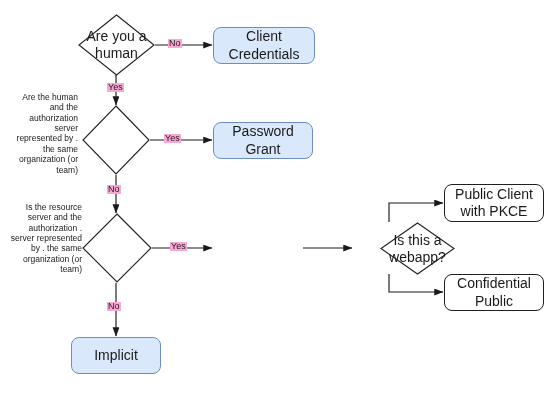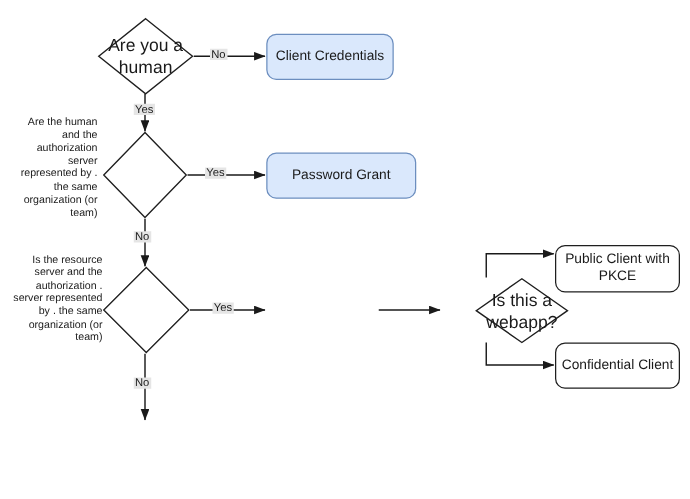--- a/index.html
+++ b/index.html
@@ -28,21 +28,21 @@
     position: absolute;
     box-sizing: border-box;
   }
   
   .box {
     border-radius: 8px;
     display: flex;
     align-items: center;
     justify-content: center;
     text-align: center;
-    font-size: 11px;
+    font-size: 14px;
     color: #1a1a1a;
     line-height: 1.25;
     padding: 2px 4px;
   }
   .box.blue {
     background: #dae8fc;
     border: 1px solid #6c8ebf;
   }
   .box.plain {
     background: #ffffff;
@@ -79,21 +79,21 @@
     font-size: 8.5px;
     color: #1a1a1a;
     line-height: 1.22;
     text-align: right;
   }
   
   .edge-label {
     position: absolute;
     font-size: 9px;
     color: #1a1a1a;
-    background: #e5e5e5;
+    background: #f9a8d4;
     padding: 0 1px;
     white-space: nowrap;
     line-height: 1;
   }
 </style>
 </head>
 <body>
 
 <div id="canvas">
 
@@ -150,27 +150,28 @@
 
   <div class="diamond-wrap" style="left:352px; top:222px; width:75px; height:53px;margin-left:28px;">
     <svg width="75" height="53" viewBox="0 0 75 53">
       <polygon points="37.5,1 74,26.5 37.5,52 1,26.5" fill="#ffffff" stroke="#1f1f1f" stroke-width="1.1"></polygon>
     </svg>
     <div class="diamond-label">Is this a webapp?</div>
   </div>
 
   <div class="node box blue" style="left:213px; top:27px; width:102px; height:37px;">Client Credentials</div>
 
-  <div class="node box blue" style="left:213px; top:122px; width:120px; height:37px;">Password Grant</div>
+  <div class="node box blue" style="left:213px; top:122px; width:100px; height:37px;">Password Grant</div>
 
 
+  <div class="node box blue" style="left:71px; top:337px; width:90px; height:37px;">Implicit</div>
 
-  <div class="node box plain" style="left:444px; top:184px; width:100px; height:38px;margin-top:12px;">Public Client with PKCE</div>
+  <div class="node box plain" style="left:444px; top:184px; width:100px; height:38px;">Public Client with PKCE</div>
 
-  <div class="node box plain" style="left:444px; top:274px; width:100px; height:37px;">Confidential Client</div>
+  <div class="node box plain" style="left:444px; top:274px; width:100px; height:37px;">Confidential Public</div>
 
   <div class="edge-label" style="left:168px; top:39px;">No</div>
 
   <div class="edge-label" style="left:107px; top:83px;">Yes</div>
 
   <div class="edge-label" style="left:164px; top:134px;">Yes</div>
 
   <div class="edge-label" style="left:107px; top:185px;">No</div>
 
   <div class="edge-label" style="left:170px; top:242px;">Yes</div>

